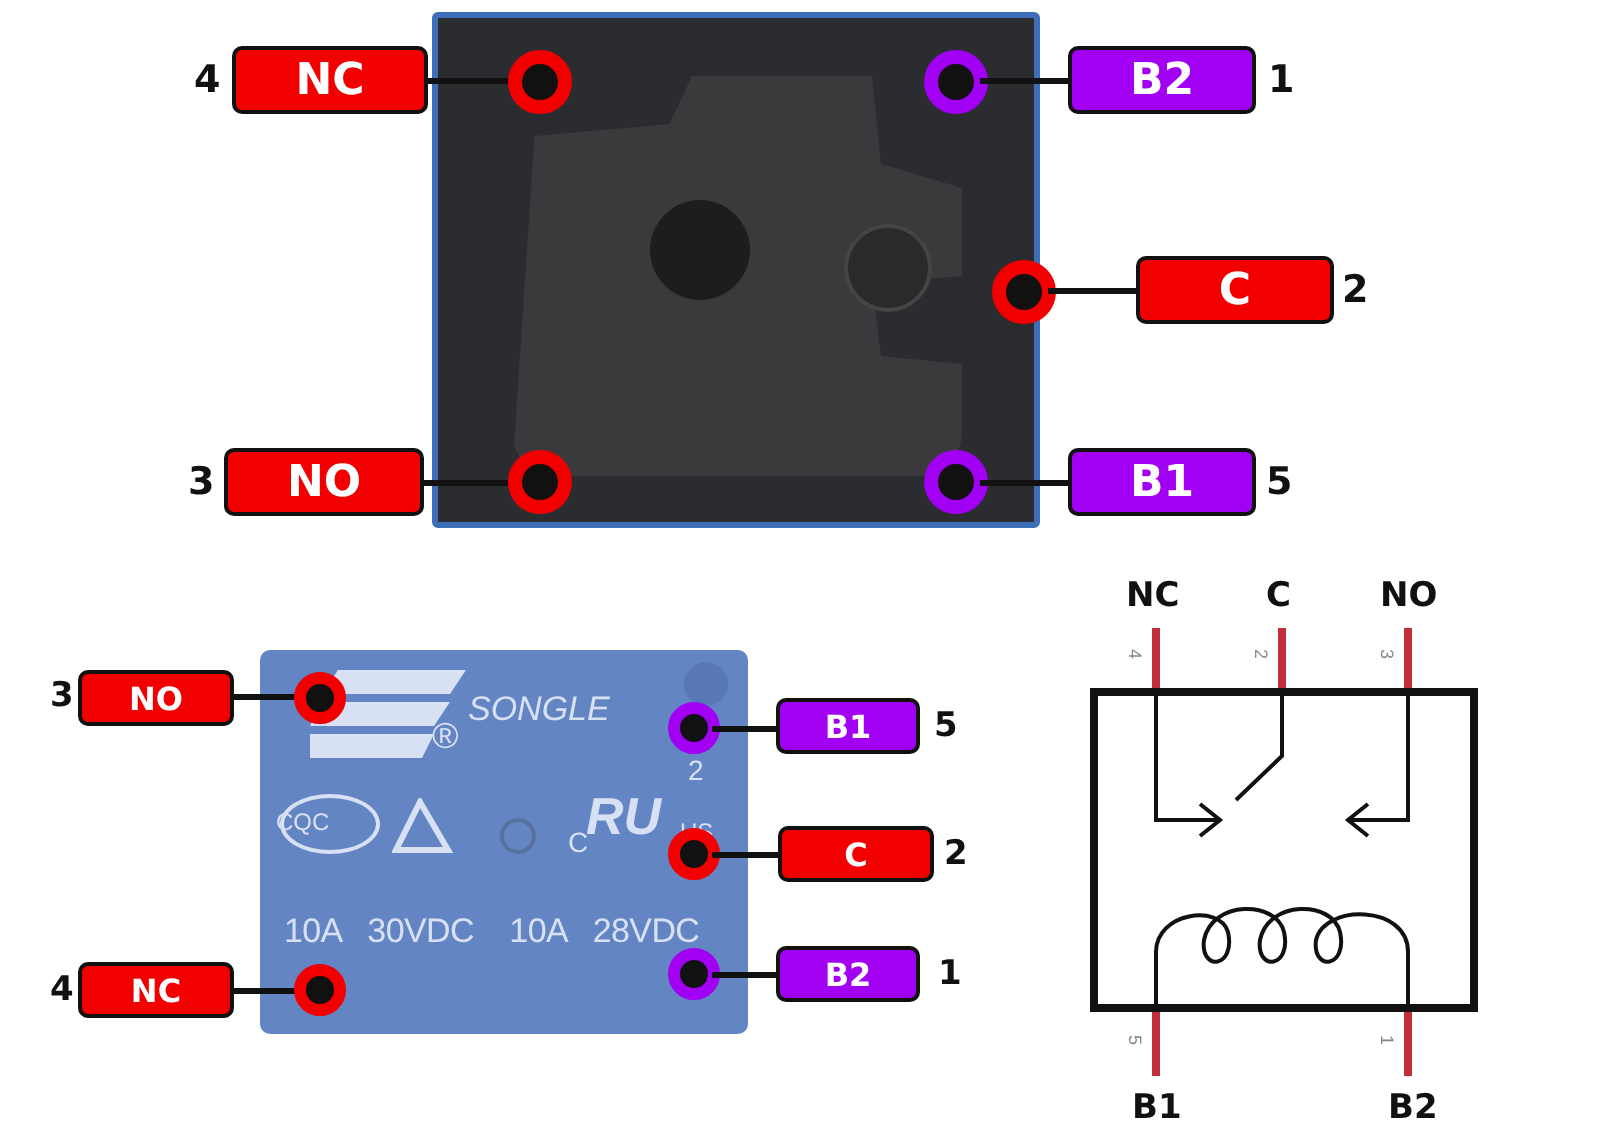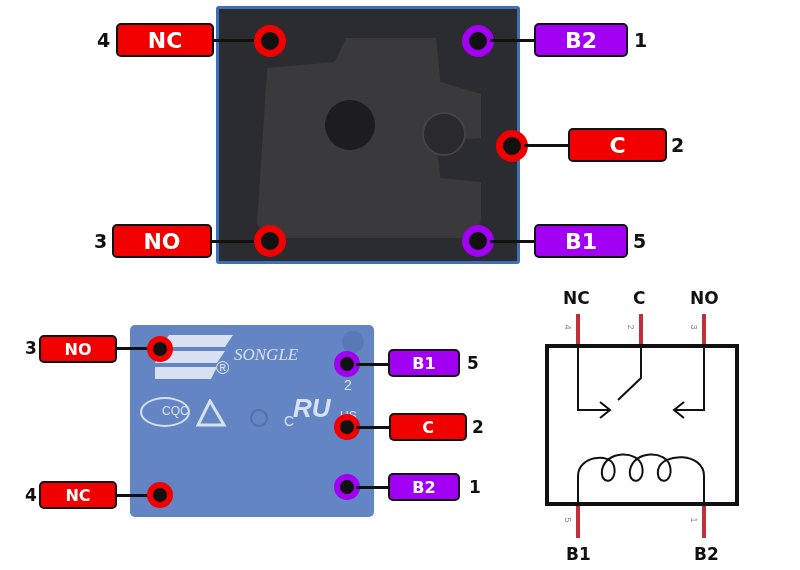--- a/index.html
+++ b/index.html
@@ -60,36 +60,37 @@
 <div class="pinnum big" style="left:633px;top:230px;">5</div>
 
 <div class="abs relay-top">
   <div class="abs" style="left:212px;top:6px;width:22px;height:22px;border-radius:50%;background:#5878b6;"></div>
 
   <svg class="abs" style="left:25px;top:10px;" width="80" height="50">
     <polygon points="14,0 78,0 70,12 6,12" fill="#d7e1f3"></polygon>
     <polygon points="6,16 70,16 62,28 0,28" fill="#d7e1f3"></polygon>
     <polygon points="0,32 62,32 56,44 -6,44" fill="#d7e1f3"></polygon>
   </svg>
-  <div class="rt-text" style="left:104px;top:20px;font-style:italic;font-family:Liberation Serif, serif;font-size:17px;">SONGLE</div>
+  <div class="rt-text" style="left:104px;top:20px;font-style:italic;font-family:Liberation Sans, sans-serif;font-size:17px;">SONGLE</div>
   <div class="rt-text" style="left:86px;top:33px;font-size:18px;">®</div>
 
   <div class="abs" style="left:10px;top:72px;width:50px;height:30px;border:2px solid #d7e1f3;border-radius:50%;box-sizing:border-box;"></div>
-  <div class="rt-text" style="left:32px;top:79px;font-size:12px;">CQC</div>
+  <div class="rt-text" style="left:8px;top:79px;font-size:12px;">CQC</div>
   <svg class="abs" style="left:66px;top:74px;" width="32" height="30">
     <polygon points="14,2 28,26 2,26" fill="none" stroke="#d7e1f3" stroke-width="3"></polygon>
   </svg>
 
   <div class="abs" style="left:120px;top:84px;width:18px;height:18px;border-radius:50%;border:2px solid #56719f;box-sizing:border-box;"></div>
 
   <div class="rt-text" style="left:154px;top:88px;font-size:14px;">C</div>
   <div class="rt-text" style="left:163px;top:68px;font-size:26px;font-weight:bold;font-style:italic;">RU</div>
   <div class="rt-text" style="left:214px;top:52px;font-size:14px;">2</div>
   <div class="rt-text" style="left:210px;top:84px;font-size:12px;">US</div>
 
+  <div class="rt-text" style="left:12px;top:131px;font-size:17px;white-space:pre;letter-spacing:-0.3px;">10A   30VDC    10A   28VDC</div>
 </div>
 
 <div class="pinnum small" style="left:25px;top:338px;">3</div>
 <div class="tag red small" style="left:39px;top:335px;width:78px;">NO</div>
 <div class="line" style="left:117px;top:347px;width:36px;"></div>
 <div class="dot red" style="left:147px;top:336px;width:26px;height:26px;border-width:6px;"></div>
 
 <div class="pinnum small" style="left:25px;top:485px;">4</div>
 <div class="tag red small" style="left:39px;top:481px;width:78px;">NC</div>
 <div class="line" style="left:117px;top:494px;width:36px;"></div>

